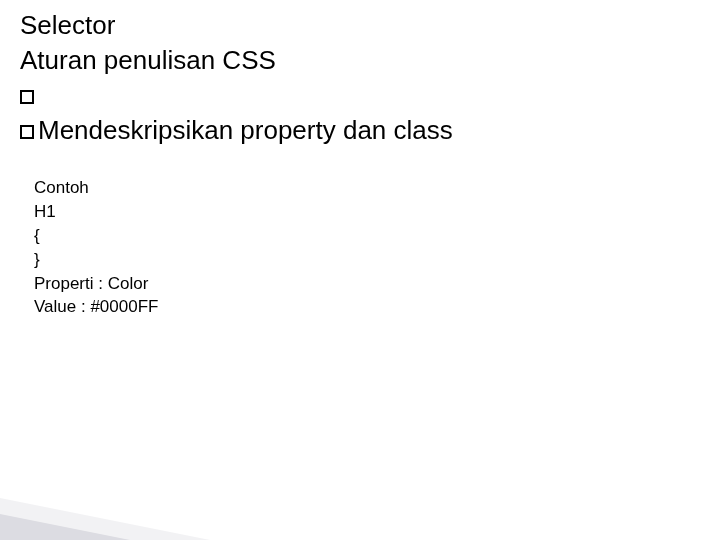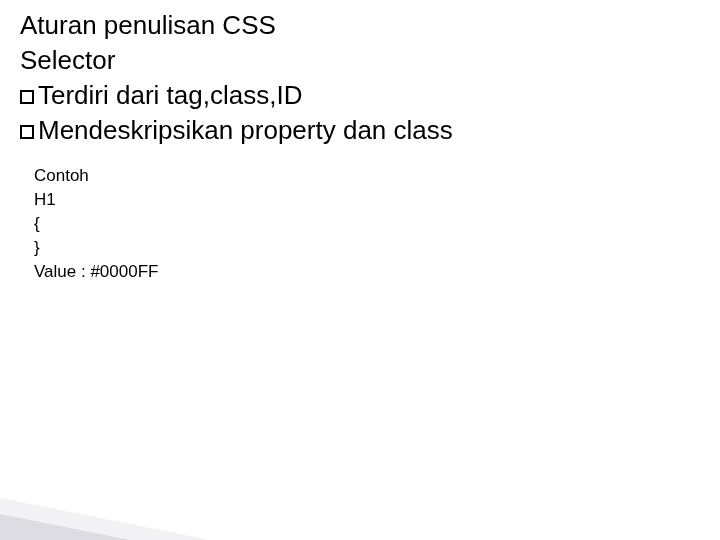--- a/index.html
+++ b/index.html
@@ -32,21 +32,21 @@
       display: inline-block;
       width: 14px;
       height: 14px;
       border: 2px solid #000000;
       background: #ffffff;
       margin-right: 4px;
       position: relative;
       top: 0px;
     }
     .sub-block {
-      margin-top: 16px;
+      margin-top: 28px;
       margin-left: 14px;
     }
     .sub-line {
       font-size: 17px;
       color: #000000;
       line-height: 1.4;
     }
     .bottom-accent {
       position: absolute;
       left: 0;
@@ -65,32 +65,33 @@
       height: 0;
       border-style: solid;
       border-width: 26px 0 0 130px;
       border-color: transparent transparent transparent #dcdce2;
     }
   </style>
 </head>
 <body>
 
 <div class="content">
+  <div class="main-line">Selector</div>
   <div class="main-line">Aturan penulisan CSS</div>
-  <div class="main-line">Selector</div>
   <div class="bullet-line">
-    <span class="bullet-square"></span><span>Terdiri dari tag,class,ID</span>
+    <span class="bullet-square"></span>
   </div>
   <div class="bullet-line">
     <span class="bullet-square"></span><span>Mendeskripsikan property dan class</span>
   </div>
 
   <div class="sub-block">
     <div class="sub-line">Contoh</div>
     <div class="sub-line">H1</div>
     <div class="sub-line">{</div>
     <div class="sub-line">}</div>
+    <div class="sub-line">Properti : Color</div>
     <div class="sub-line">Value : #0000FF</div>
   </div>
 </div>
 
 <div class="bottom-accent"></div>
 <div class="bottom-accent-inner"></div>
 
 </body></html>

